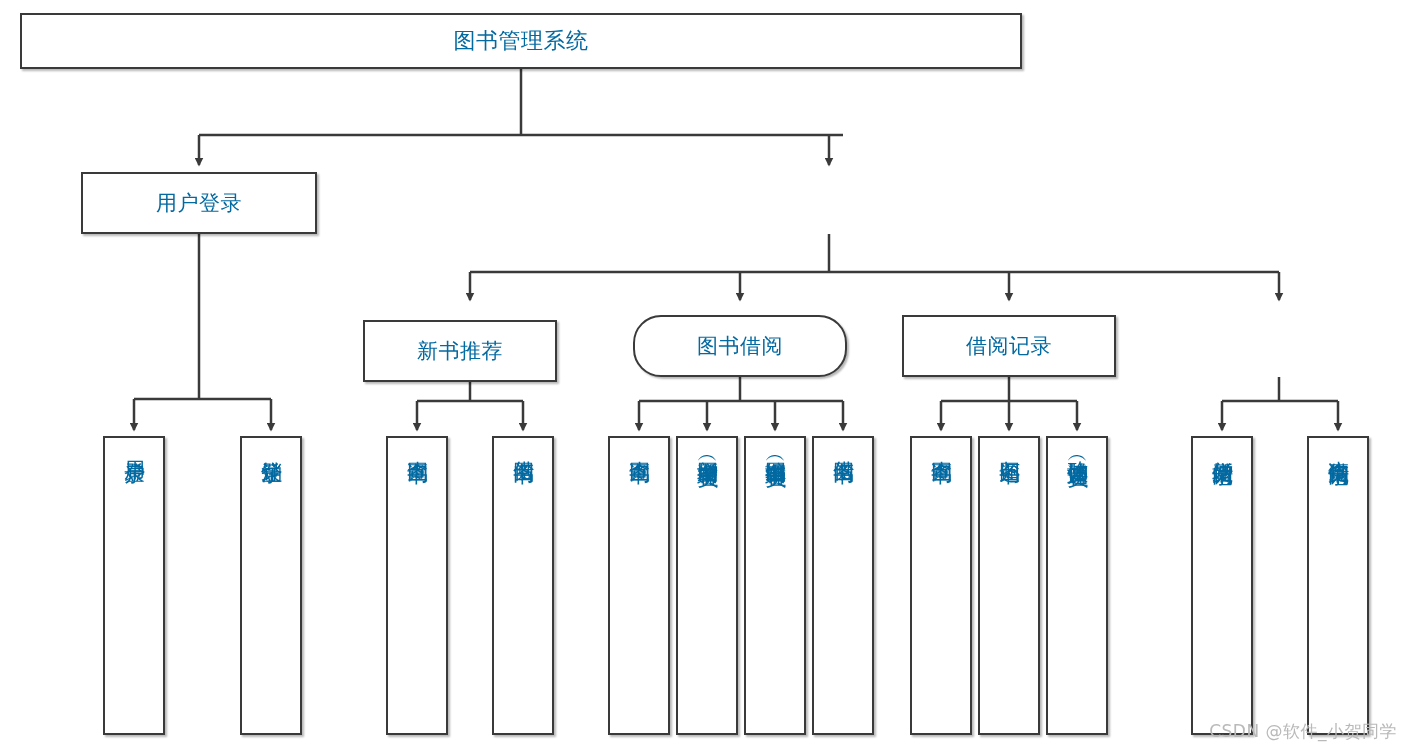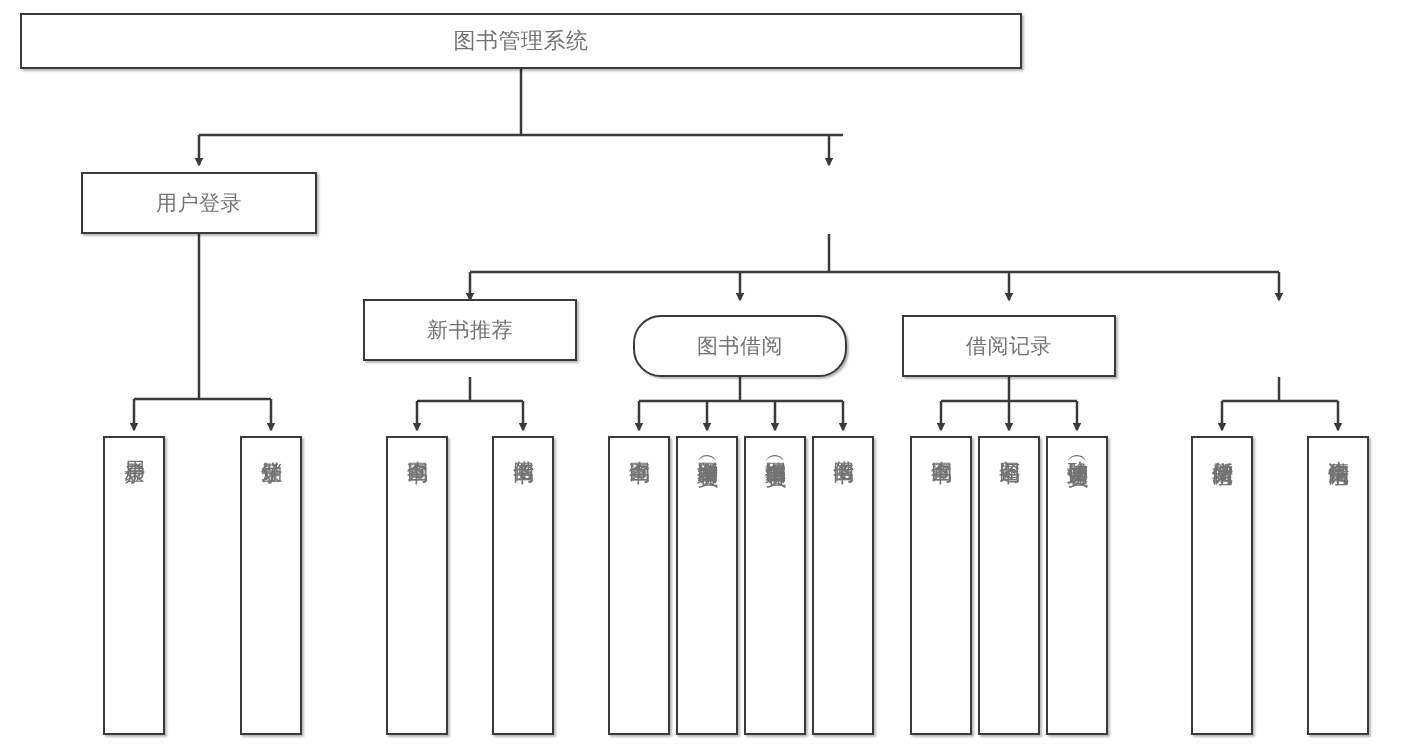--- a/index.html
+++ b/index.html
@@ -30,21 +30,21 @@
     box-sizing: border-box;
     background: #ffffff;
     border: 2px solid #3a3a3a;
     box-shadow: 2px 2px 2px rgba(0,0,0,0.28);
     display: flex;
     align-items: center;
     justify-content: center;
     z-index: 3;
   }
   .node-label {
-    color: #737373;
+    color: #0369a1;
     font-size: 21px;
     line-height: 1.05;
     letter-spacing: 0.5px;
     white-space: nowrap;
     text-align: center;
   }
   .node.root .node-label { font-size: 22px; }
   .node.vert {
     align-items: flex-start;
     justify-content: center;
@@ -127,21 +127,21 @@
   </svg>
 
   <div class="node root" style="left:20px; top:13px; width:1002px; height:56px;">
     <span class="node-label">图书管理系统</span>
   </div>
 
   <div class="node" style="left:81px; top:172px; width:236px; height:62px;">
     <span class="node-label">用户登录</span>
   </div>
 
-  <div class="node" style="left:363px; top:299px; width:214px; height:62px;align-items:center;">
+  <div class="node" style="left:363px; top:320px; width:194px; height:62px;align-items:center;">
     <span class="node-label">新书推荐</span>
   </div>
   <div class="node" style="left:633px; top:315px; width:214px; height:62px;border-radius:28px;">
     <span class="node-label">图书借阅</span>
   </div>
   <div class="node" style="left:902px; top:315px; width:214px; height:62px;">
     <span class="node-label">借阅记录</span>
   </div>
 
   <div class="node vert" style="left:103px; top:436px; width:62px; height:299px;">
@@ -181,14 +181,15 @@
     <span class="node-label">确认归还（管理员）</span>
   </div>
 
   <div class="node vert" style="left:1191px; top:436px; width:62px; height:299px;">
     <span class="node-label">新增借阅记录</span>
   </div>
   <div class="node vert" style="left:1307px; top:436px; width:62px; height:299px;">
     <span class="node-label">查询借阅记录</span>
   </div>
 
+  <div id="watermark">CSDN @软件_小贺同学</div>
 
 </div>
 
 </body></html>

